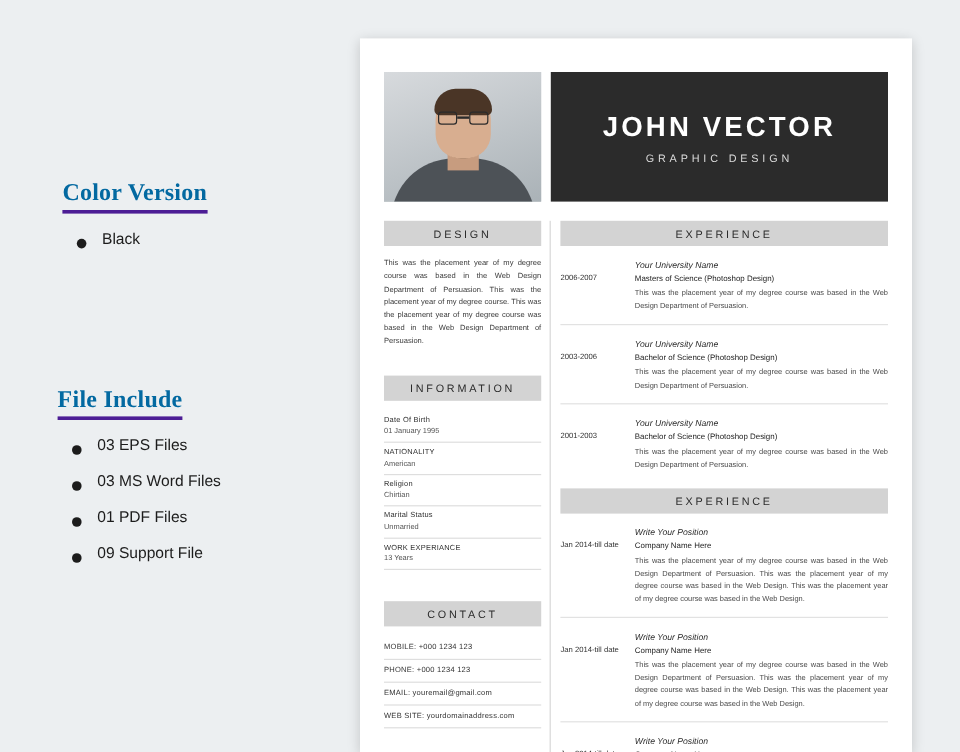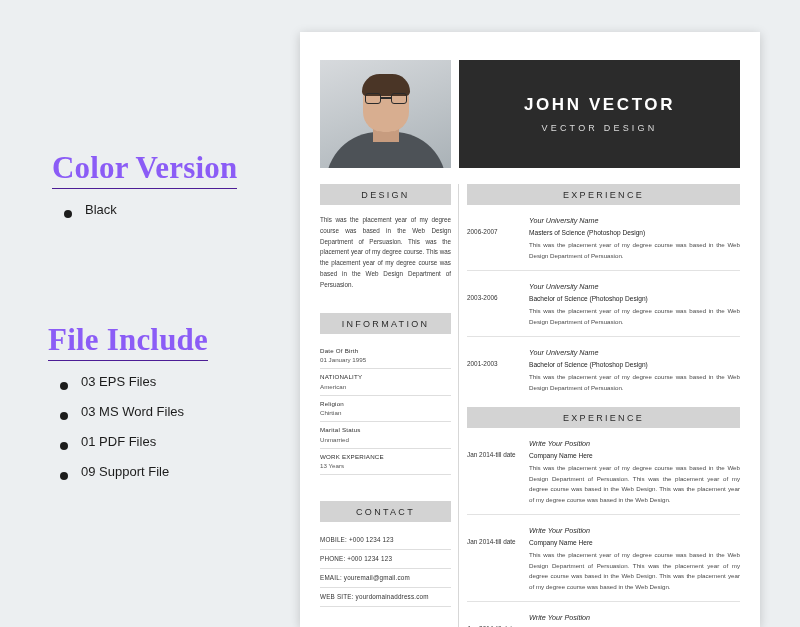--- a/index.html
+++ b/index.html
@@ -15,25 +15,25 @@
   
   #left-panel {
     position: absolute;
     left: 0; top: 0;
     width: 300px; height: 627px;
     padding: 0;
   }
   .section-heading {
     font-family: "Liberation Serif", serif;
     font-weight: bold;
-    font-size: 31px;
-    color: #8b5cf6;
+    font-size: 20px;
+    color: #0369a1;
     letter-spacing: 0.2px;
     display: inline-block;
-    border-bottom: 1px solid #4c1d95;
+    border-bottom: 3px solid #4c1d95;
     padding-bottom: 2px;
   }
   #color-version-block { position: absolute; left: 52px; top: 150px; }
   #file-include-block { position: absolute; left: 48px; top: 322px; }
   ul.bullets {
     list-style: none;
     margin: 14px 0 0 0;
     padding: 0;
   }
   ul.bullets li {
@@ -100,21 +100,21 @@
     background: #2b2b2b;
     color: #fff;
     display: flex;
     flex-direction: column;
     align-items: center;
     justify-content: center;
   }
   #resume-name {
     font-family: "Liberation Sans", sans-serif;
     font-weight: bold;
-    font-size: 17px;
+    font-size: 23px;
     letter-spacing: 2.6px;
   }
   #resume-role {
     font-size: 9px;
     letter-spacing: 3.2px;
     margin-top: 8px;
     color: #dcdcdc;
   }
 
   
@@ -213,21 +213,21 @@
       <div class="head"></div>
       <div class="hair"></div>
       <div class="glasses">
           <i class="l"></i>
           <b></b>
           <i class="r"></i>
         </div>
     </div>
     <div id="name-block">
       <div id="resume-name">JOHN VECTOR</div>
-      <div id="resume-role">VECTOR DESIGN</div>
+      <div id="resume-role">GRAPHIC DESIGN</div>
     </div>
   </div>
 
   <div id="col-divider"></div>
 
   <div id="left-col">
 
     <div class="bar">DESIGN</div>
     <div class="body-text">This was the placement year of my degree course was based in the Web Design Department of Persuasion. This was the placement year of my degree course. This was the placement year of my degree course  was based in the Web Design Department of Persuasion.</div>
 

